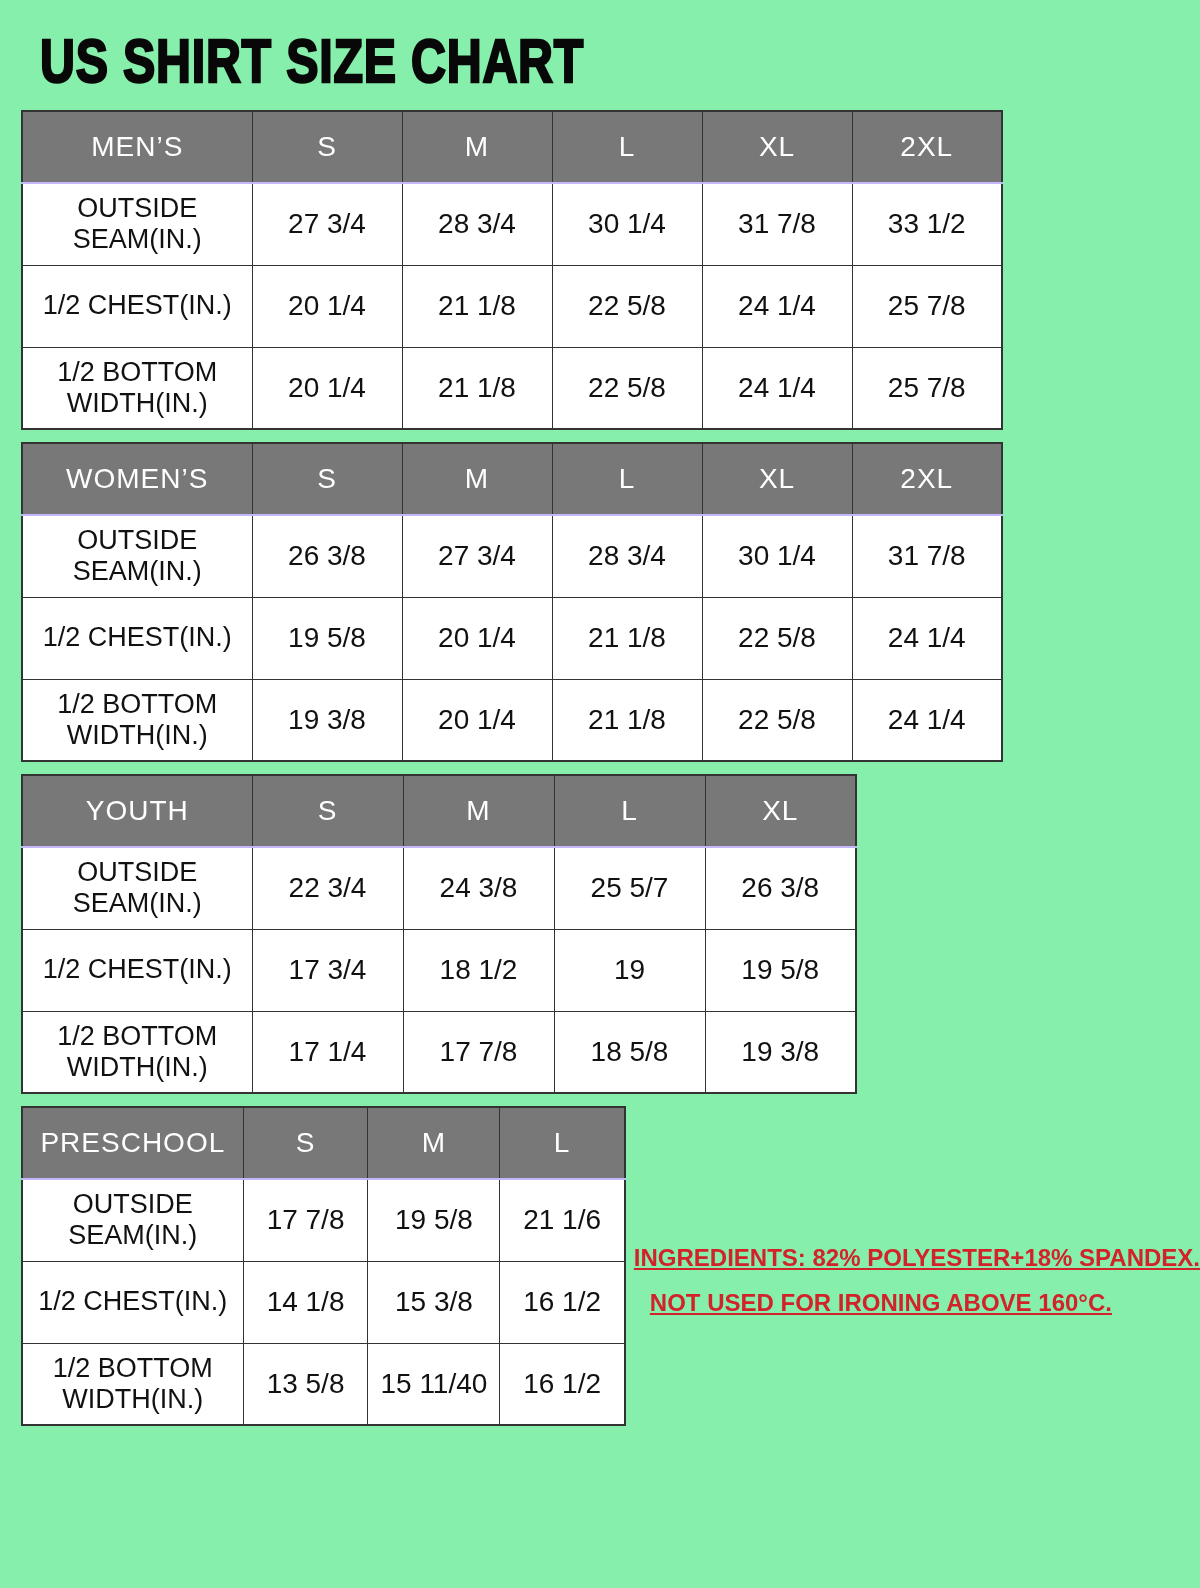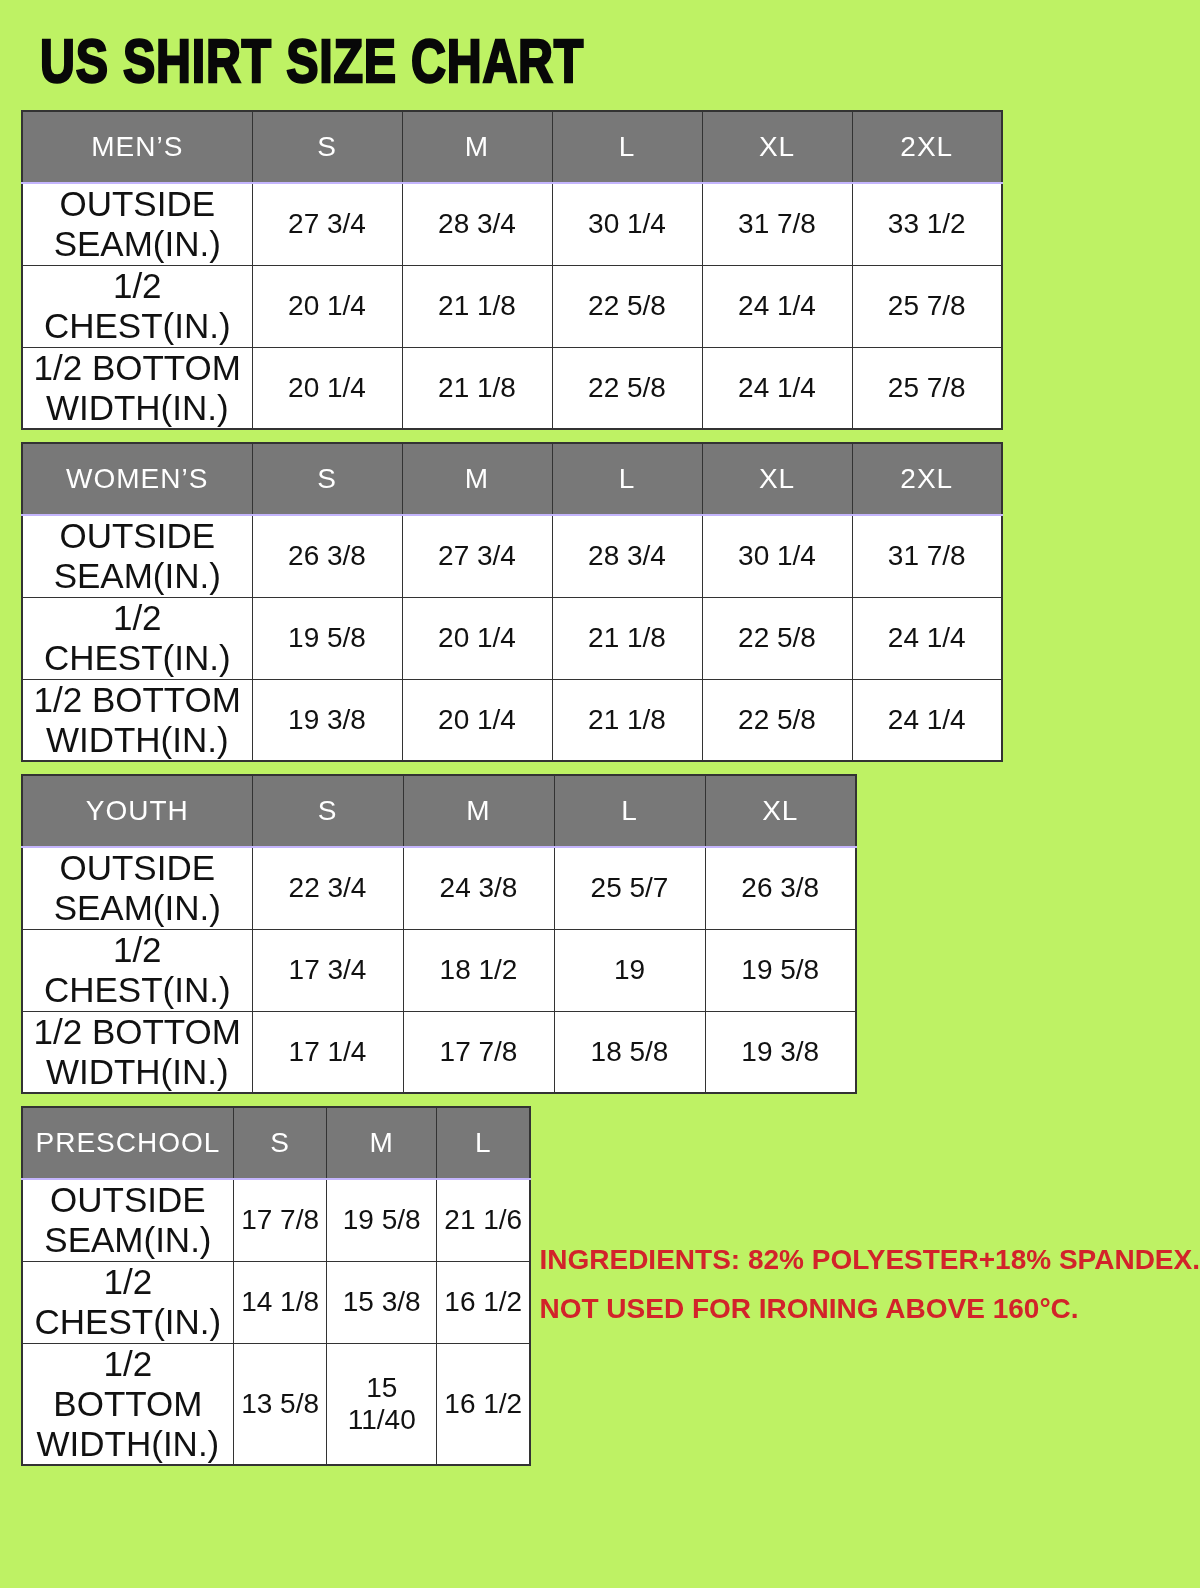--- a/index.html
+++ b/index.html
@@ -5,21 +5,21 @@
   * { box-sizing: border-box; }
   html, body { margin: 0; padding: 0; background: #ffffff; }
   body {
     width: 1200px;
     font-family: "Liberation Sans", "DejaVu Sans", sans-serif;
   }
   .page {
     position: relative;
     width: 1200px;
     height: 1588px;
-    background: #bef264;
+    background: #86efac;
     overflow: hidden;
   }
   .title {
     margin: 30px 0 0 40px;
     font-size: 62px;
     line-height: 1.0;
     font-weight: 900;
     color: #080808;
     letter-spacing: 1px;
     -webkit-text-stroke: 2.5px #080808;
@@ -55,41 +55,42 @@
     color: #ffffff;
     font-weight: 400;
     font-size: 28px;
     height: 72px;
     letter-spacing: 1px;
     border-bottom: 2px solid #c4b5fd;
   }
   table.size-table tbody th {
     font-weight: 400;
     color: #111111;
-    font-size: 35px;
+    font-size: 27px;
     line-height: 1.15;
     height: 82px;
     background: #ffffff;
   }
   table.size-table tbody td {
     font-size: 28px;
     color: #111111;
     height: 82px;
     margin-top: 48px;
   }
   .preschool-row { display: flex; align-items: flex-start; }
   .ingredients {
     margin: 140px 0 0 8px;
     color: #d2232a;
-    font-size: 28px;
+    font-size: 24px;
     font-weight: 700;
     line-height: 1.0;
     white-space: nowrap;
-  }
-  .ingredients .ing-line + .ing-line { margin-top: 21px; }
+    text-decoration: underline;
+  }
+  .ingredients .ing-line + .ing-line { margin-top: 21px; margin-left: 16px; }
   .footer {
     margin: 16px 0 0 30px;
     color: #d2232a;
     font-size: 31px;
     font-weight: 400;
     white-space: nowrap;
   }
 </style>
 </head>
 <body>

